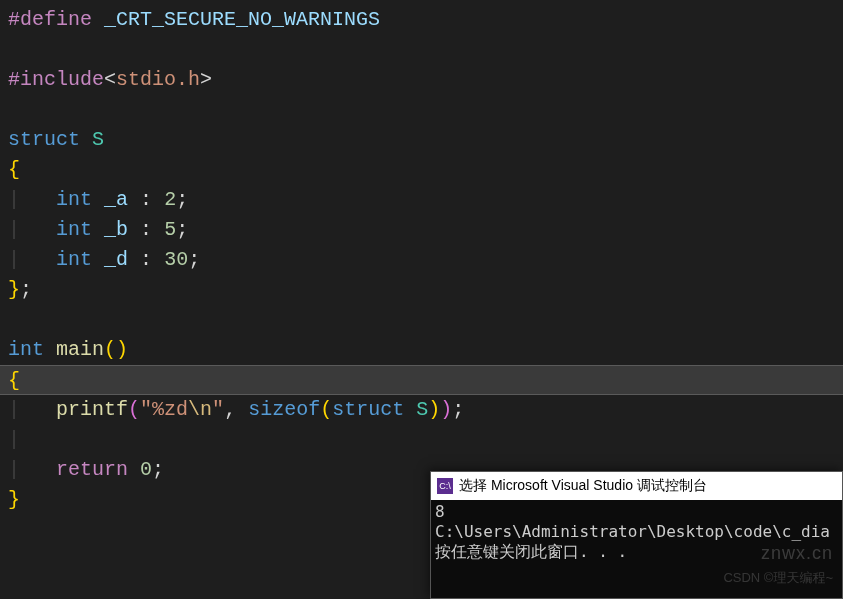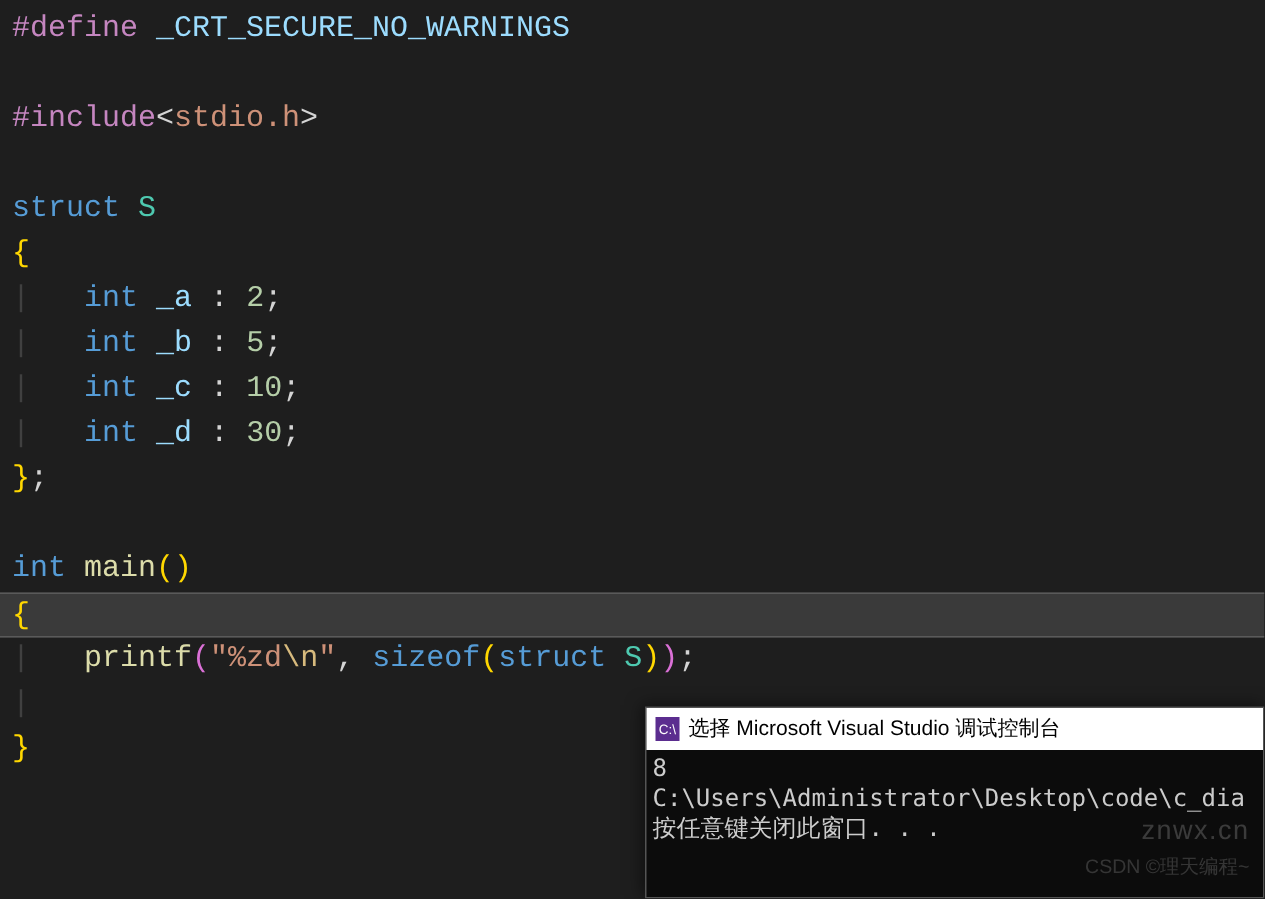--- a/index.html
+++ b/index.html
@@ -109,28 +109,28 @@
 
 <div class="code-area">
   <div class="line"><span class="preproc">#define</span> <span class="macro">_CRT_SECURE_NO_WARNINGS</span></div>
   <div class="line"> </div>
   <div class="line"><span class="preproc">#include</span><span class="angle">&lt;</span><span class="header">stdio.h</span><span class="angle">&gt;</span></div>
   <div class="line"> </div>
   <div class="line"><span class="keyword">struct</span> <span class="type">S</span></div>
   <div class="line"><span class="paren-y">{</span></div>
   <div class="line"><span class="guide">|</span>   <span class="keyword">int</span> <span class="member">_a</span> <span class="punct">:</span> <span class="num">2</span><span class="punct">;</span></div>
   <div class="line"><span class="guide">|</span>   <span class="keyword">int</span> <span class="member">_b</span> <span class="punct">:</span> <span class="num">5</span><span class="punct">;</span></div>
-  <div class="line"><span class="guide">|</span>   <span class="keyword">int</span> <span class="member">_c</span> <span class="punct">:</span> <span class="num">10</span><span class="punct">;</span></div>
   <div class="line"><span class="guide">|</span>   <span class="keyword">int</span> <span class="member">_d</span> <span class="punct">:</span> <span class="num">30</span><span class="punct">;</span></div>
   <div class="line"><span class="paren-y">}</span><span class="punct">;</span></div>
   <div class="line"> </div>
   <div class="line"><span class="keyword">int</span> <span class="func">main</span><span class="paren-y">()</span></div>
   <div class="line highlighted"><span class="paren-y">{</span></div>
   <div class="line"><span class="guide">|</span>   <span class="func">printf</span><span class="paren-p">(</span><span class="string">"</span><span class="string">%zd</span><span class="escape">\n</span><span class="string">"</span><span class="punct">, </span><span class="keyword">sizeof</span><span class="paren-y">(</span><span class="keyword">struct</span> <span class="type">S</span><span class="paren-y">)</span><span class="paren-p">)</span><span class="punct">;</span></div>
   <div class="line"><span class="guide">|</span></div>
+  <div class="line"><span class="guide">|</span>   <span class="preproc">return</span> <span class="num">0</span><span class="punct">;</span></div>
   <div class="line"><span class="paren-y">}</span></div>
 </div>
 
 <div class="console-window">
   <div class="console-titlebar">
     <div class="console-icon">
         <span>C:\</span>
       </div>
     <div class="console-title">选择 Microsoft Visual Studio 调试控制台</div>
   </div>

